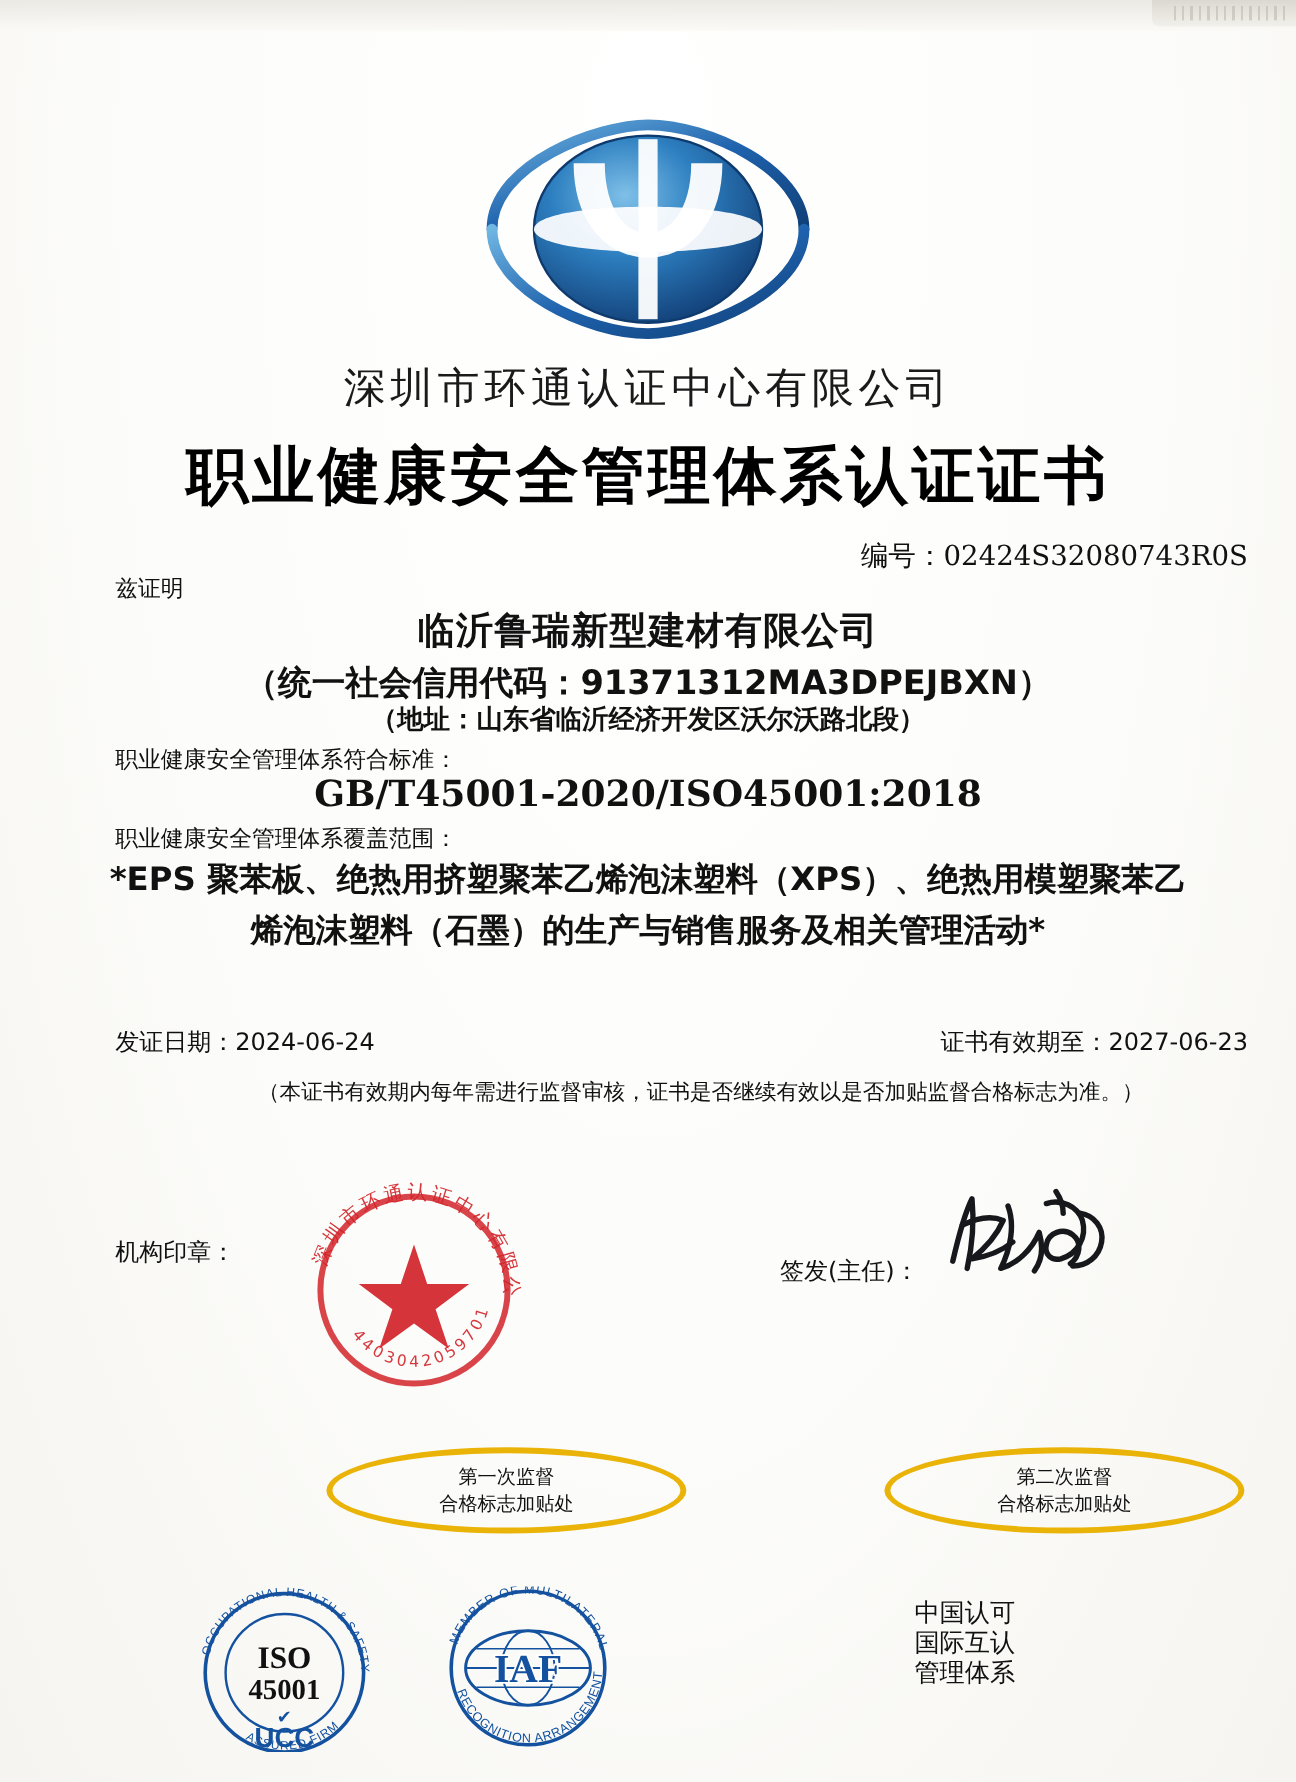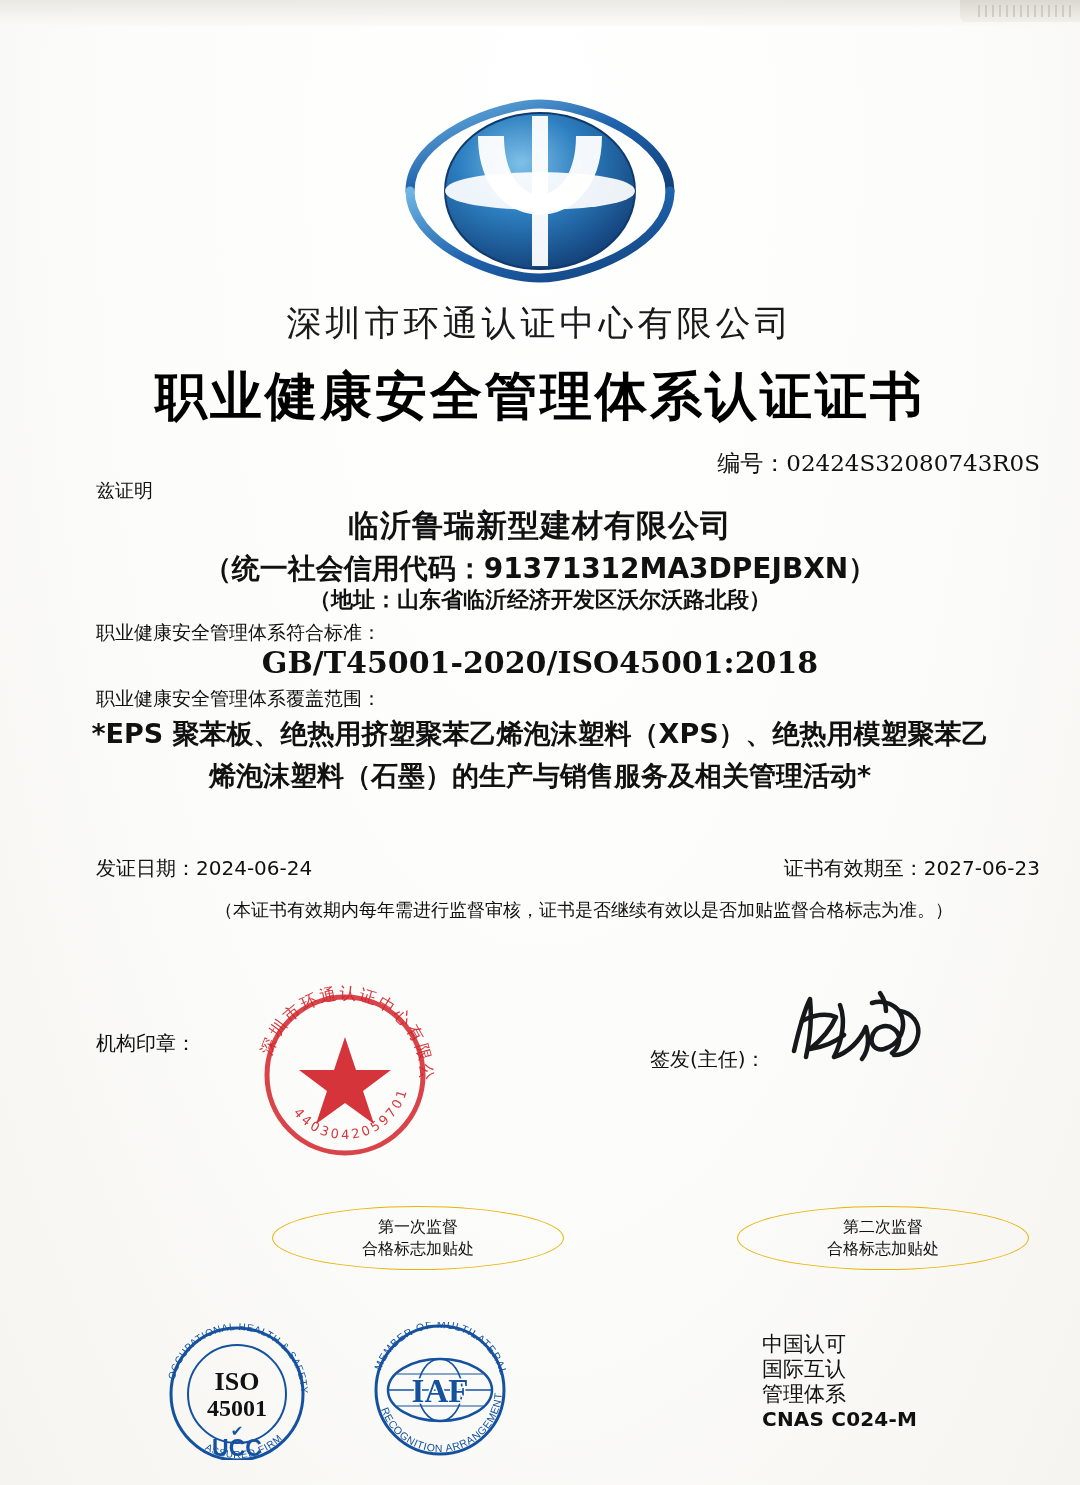--- a/index.html
+++ b/index.html
@@ -112,21 +112,21 @@
   .seal{
     position:absolute;left:245px;top:975px;width:200px;height:200px;
   }
   .signature{
     position:absolute;left:780px;top:985px;width:150px;height:90px;
   }
 
   
   .surv{
     position:absolute;width:290px;height:62px;
-    border:1px solid #eab308;border-radius:50%/50%;
+    border:5px solid #eab308;border-radius:50%/50%;
     display:flex;flex-direction:column;align-items:center;justify-content:center;
     font-size:16px;line-height:22px;color:#111;
     font-family:"DejaVu Sans","Liberation Sans",sans-serif;
   }
   .surv1{left:272px;top:1206px;}
   .surv2{left:737px;top:1206px;}
 
   
   .marks{position:absolute;left:0;top:1310px;width:1080px;height:160px;}
 
@@ -283,15 +283,14 @@
       <line x1="52" y1="84" x2="138" y2="84" stroke="#1452a0" stroke-width="1.2"></line>
       <text x="95" y="80" text-anchor="middle" font-size="33" font-weight="bold" fill="#1452a0" font-family="'Liberation Serif',serif" stroke="#ffffff" stroke-width="3" paint-order="stroke">IAF</text>
     </svg>
   </div>
 
 
   <div class="cnas-text">
     <div>中国认可</div>
     <div>国际互认</div>
     <div>管理体系</div>
-    <div class="en">CNAS C024-M</div>
   </div>
 </div>
 
 </body></html>

